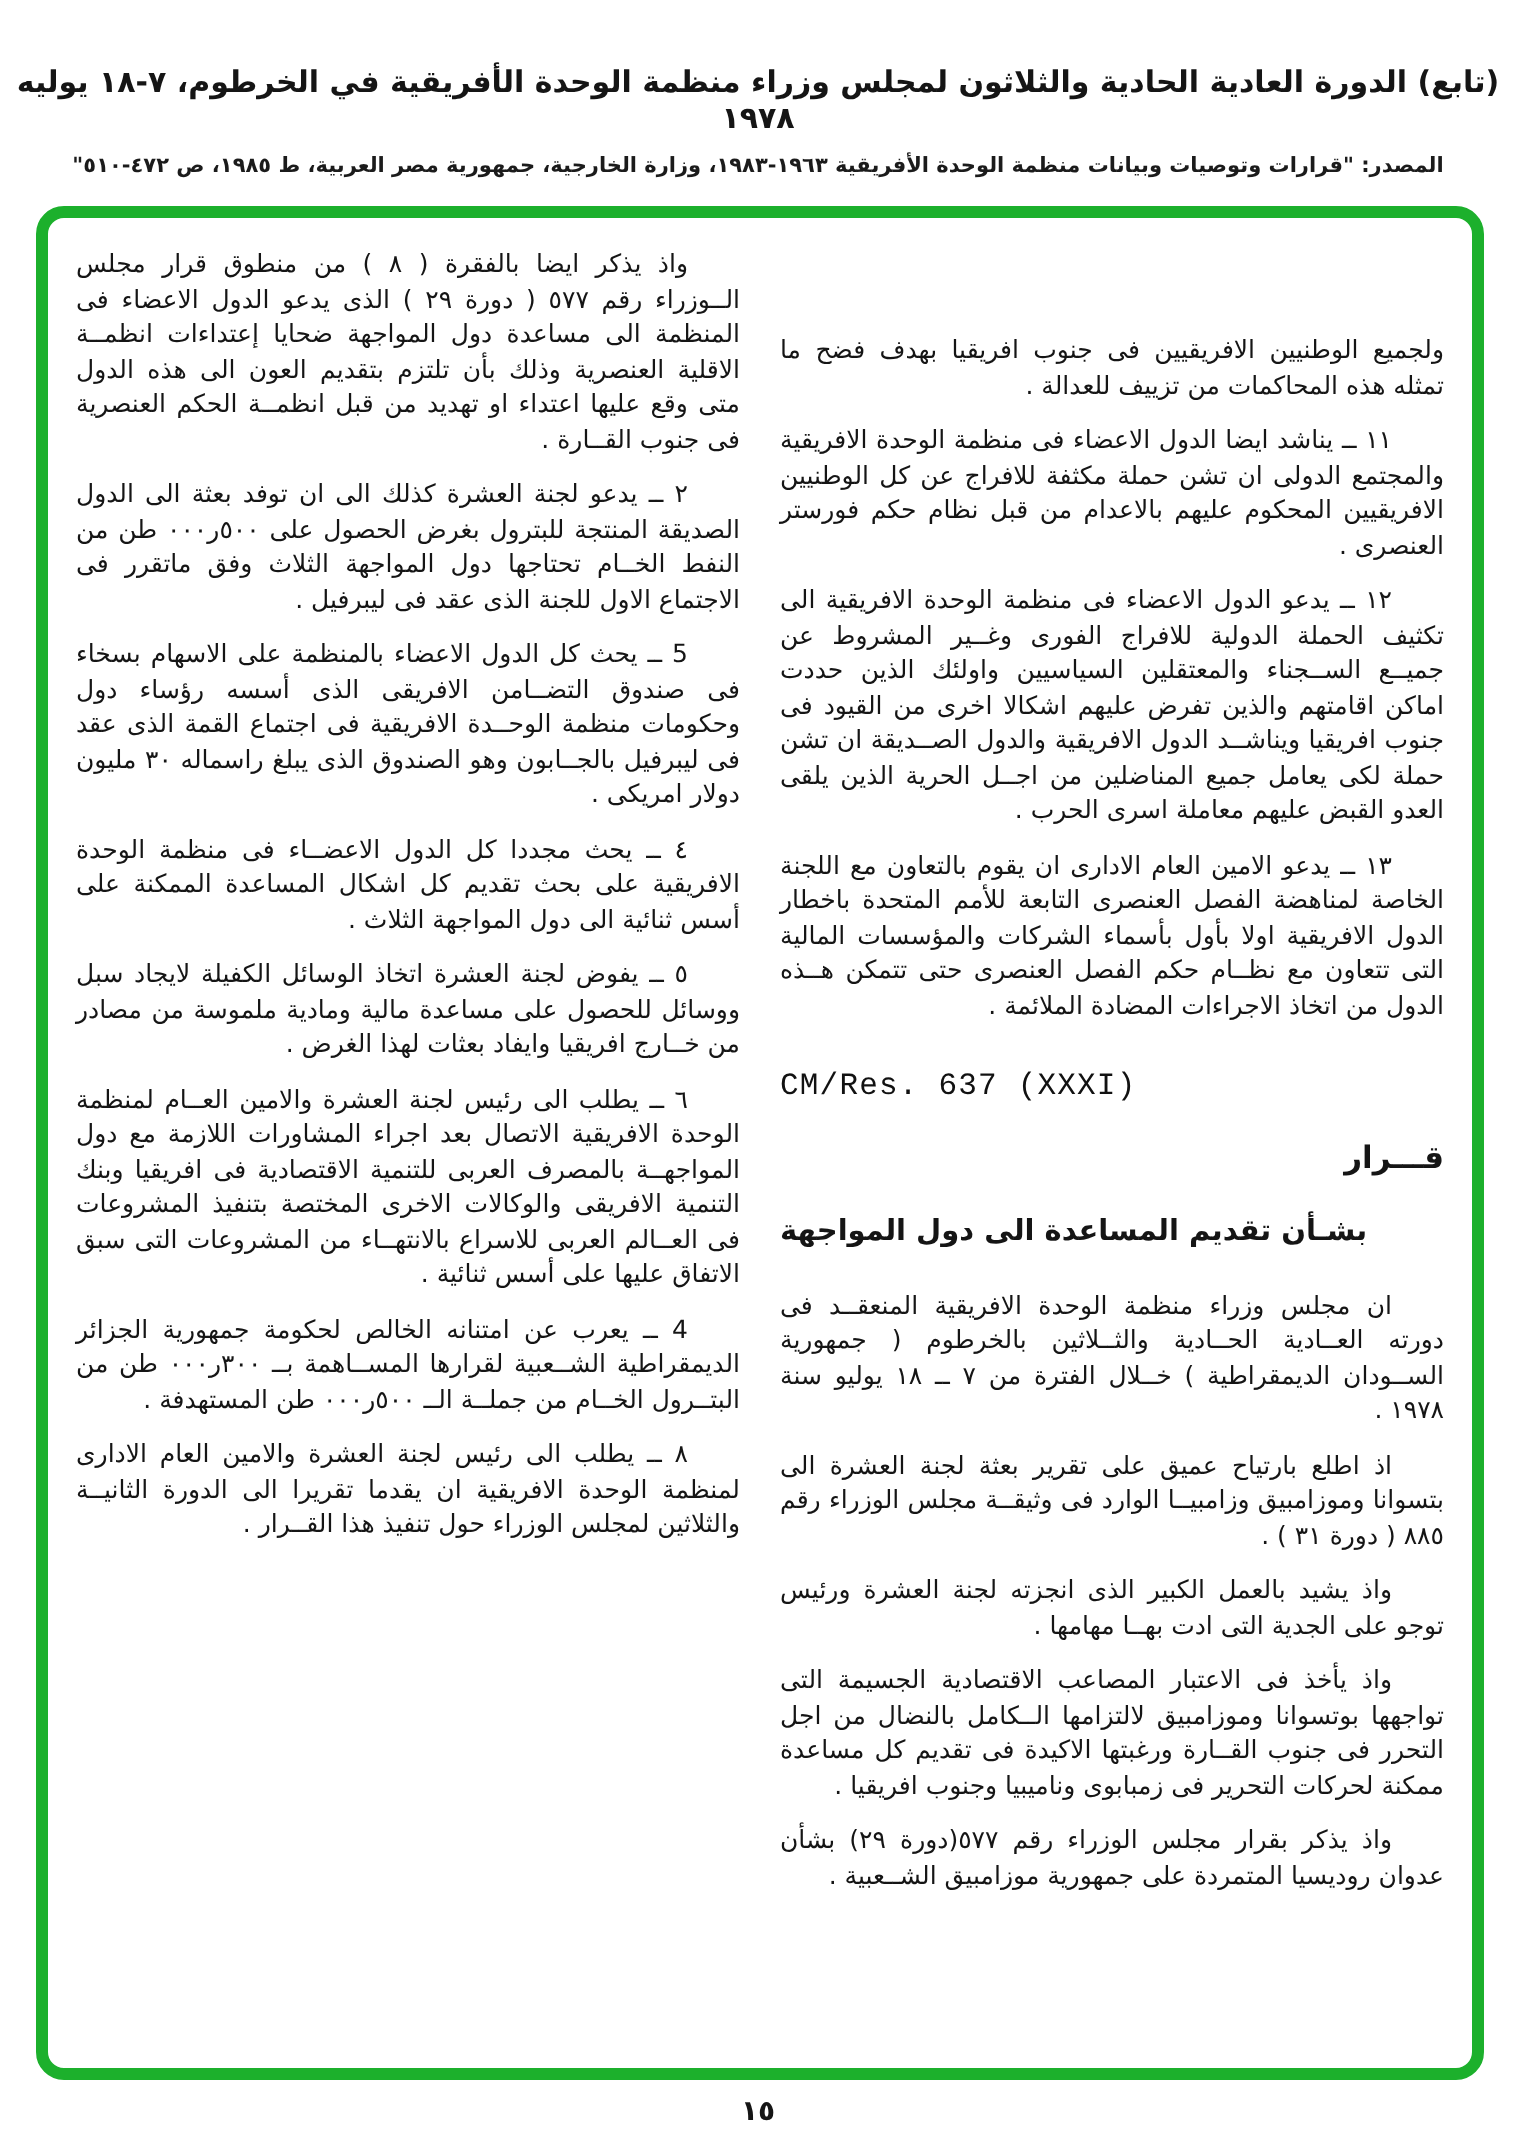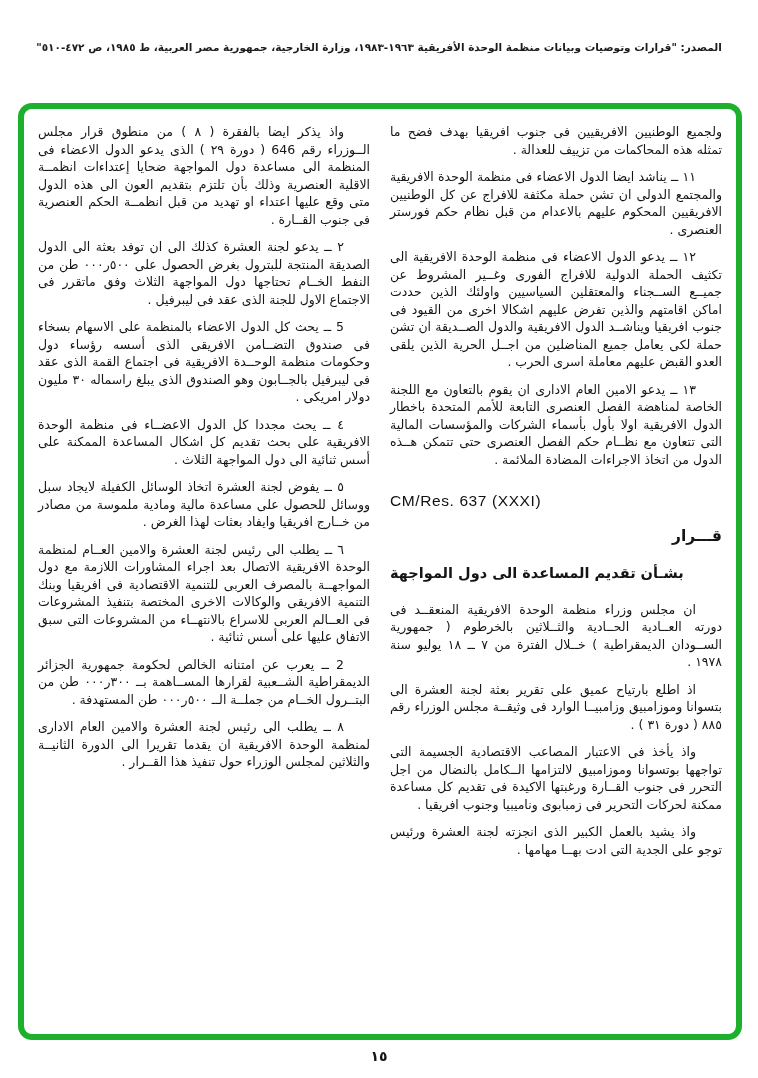--- a/index.html
+++ b/index.html
@@ -57,26 +57,26 @@
     min-width: 0;
     direction: rtl;
     text-align: justify;
     font-size: 12.5px;
     line-height: 17.5px;
   }
   .col p {
     margin: 0 0 10px 0;
     text-indent: 26px;
   }
-  .col p.no-indent { text-indent: 0; }
+  .col p.no-indent { text-indent: 0; margin-top: 43px; }
   
   .res-ref {
     direction: ltr;
     text-align: left;
-    font-family: Liberation Sans, sans-serif;
+    font-family: Liberation Mono, monospace;
     font-size: 15.5px;
     letter-spacing: 0.6px;
     margin: 24px 0 8px 0;
     color: #111;
   }
   .heading-qarar {
     text-align: right;
     font-weight: bold;
     font-size: 15.5px;
     margin: 18px 0 20px 0;
@@ -96,50 +96,52 @@
     text-align: center;
     font-size: 14px;
     font-weight: bold;
     direction: rtl;
   }
 </style>
 </head>
 <body>
 
 <div class="page-header">
+  <div class="header-title">(تابع) الدورة العادية الحادية والثلاثون لمجلس وزراء منظمة الوحدة الأفريقية في الخرطوم، ٧-١٨ يوليه ١٩٧٨</div>
   <div class="header-source">المصدر: "قرارات وتوصيات وبيانات منظمة الوحدة الأفريقية ١٩٦٣-١٩٨٣، وزارة الخارجية، جمهورية مصر العربية، ط ١٩٨٥، ص ٤٧٢-٥١٠"</div>
 </div>
 
 <div class="content-box">
   <div class="columns">
 
     <div class="col">
       <p class="no-indent">ولجميع الوطنيين الافريقيين فى جنوب افريقيا بهدف فضح ما تمثله هذه المحاكمات من تزييف للعدالة .</p>
       <p>١١ ــ يناشد ايضا الدول الاعضاء فى منظمة الوحدة الافريقية والمجتمع الدولى ان تشن حملة مكثفة للافراج عن كل الوطنيين الافريقيين المحكوم عليهم بالاعدام من قبل نظام حكم فورستر العنصرى .</p>
       <p>١٢ ــ يدعو الدول الاعضاء فى منظمة الوحدة الافريقية الى تكثيف الحملة الدولية للافراج الفورى وغــير المشروط عن جميــع الســجناء والمعتقلين السياسيين واولئك الذين حددت اماكن اقامتهم والذين تفرض عليهم اشكالا اخرى من القيود فى جنوب افريقيا ويناشــد الدول الافريقية والدول الصــديقة ان تشن حملة لكى يعامل جميع المناضلين من اجــل الحرية الذين يلقى العدو القبض عليهم معاملة اسرى الحرب .</p>
       <p>١٣ ــ يدعو الامين العام الادارى ان يقوم بالتعاون مع اللجنة الخاصة لمناهضة الفصل العنصرى التابعة للأمم المتحدة باخطار الدول الافريقية اولا بأول بأسماء الشركات والمؤسسات المالية التى تتعاون مع نظــام حكم الفصل العنصرى حتى تتمكن هــذه الدول من اتخاذ الاجراءات المضادة الملائمة .</p>
 
       <div class="res-ref">CM/Res. 637 (XXXI)</div>
 
       <div class="heading-qarar">قـــرار</div>
       <div class="heading-subject">بشـأن تقديم المساعدة الى دول المواجهة</div>
 
       <p>ان مجلس وزراء منظمة الوحدة الافريقية المنعقــد فى دورته العــادية الحــادية والثــلاثين بالخرطوم ( جمهورية الســودان الديمقراطية ) خــلال الفترة من ٧ ــ ١٨ يوليو سنة ١٩٧٨ .</p>
       <p>اذ اطلع بارتياح عميق على تقرير بعثة لجنة العشرة الى بتسوانا وموزامبيق وزامبيــا الوارد فى وثيقــة مجلس الوزراء رقم ٨٨٥ ( دورة ٣١ ) .</p>
+      <p>واذ يشيد بالعمل الكبير الذى انجزته لجنة العشرة ورئيس توجو على الجدية التى ادت بهــا مهامها .</p>
       <p>واذ يأخذ فى الاعتبار المصاعب الاقتصادية الجسيمة التى تواجهها بوتسوانا وموزامبيق لالتزامها الــكامل بالنضال من اجل التحرر فى جنوب القــارة ورغبتها الاكيدة فى تقديم كل مساعدة ممكنة لحركات التحرير فى زمبابوى وناميبيا وجنوب افريقيا .</p>
-      <p>واذ يشيد بالعمل الكبير الذى انجزته لجنة العشرة ورئيس توجو على الجدية التى ادت بهــا مهامها .</p>
+      <p>واذ يذكر بقرار مجلس الوزراء رقم ٥٧٧(دورة ٢٩) بشأن عدوان روديسيا المتمردة على جمهورية موزامبيق الشــعبية .</p>
     </div>
 
     <div class="col">
-      <p>واذ يذكر ايضا بالفقرة ( ٨ ) من منطوق قرار مجلس الــوزراء رقم 646 ( دورة ٢٩ ) الذى يدعو الدول الاعضاء فى المنظمة الى مساعدة دول المواجهة ضحايا إعتداءات انظمــة الاقلية العنصرية وذلك بأن تلتزم بتقديم العون الى هذه الدول متى وقع عليها اعتداء او تهديد من قبل انظمــة الحكم العنصرية فى جنوب القــارة .</p>
+      <p>واذ يذكر ايضا بالفقرة ( ٨ ) من منطوق قرار مجلس الــوزراء رقم ٥٧٧ ( دورة ٢٩ ) الذى يدعو الدول الاعضاء فى المنظمة الى مساعدة دول المواجهة ضحايا إعتداءات انظمــة الاقلية العنصرية وذلك بأن تلتزم بتقديم العون الى هذه الدول متى وقع عليها اعتداء او تهديد من قبل انظمــة الحكم العنصرية فى جنوب القــارة .</p>
       <p>٢ ــ يدعو لجنة العشرة كذلك الى ان توفد بعثة الى الدول الصديقة المنتجة للبترول بغرض الحصول على ٥٠٠ر٠٠٠ طن من النفط الخــام تحتاجها دول المواجهة الثلاث وفق ماتقرر فى الاجتماع الاول للجنة الذى عقد فى ليبرفيل .</p>
       <p>5 ــ يحث كل الدول الاعضاء بالمنظمة على الاسهام بسخاء فى صندوق التضــامن الافريقى الذى أسسه رؤساء دول وحكومات منظمة الوحــدة الافريقية فى اجتماع القمة الذى عقد فى ليبرفيل بالجــابون وهو الصندوق الذى يبلغ راسماله ٣٠ مليون دولار امريكى .</p>
       <p>٤ ــ يحث مجددا كل الدول الاعضــاء فى منظمة الوحدة الافريقية على بحث تقديم كل اشكال المساعدة الممكنة على أسس ثنائية الى دول المواجهة الثلاث .</p>
       <p>٥ ــ يفوض لجنة العشرة اتخاذ الوسائل الكفيلة لايجاد سبل ووسائل للحصول على مساعدة مالية ومادية ملموسة من مصادر من خــارج افريقيا وايفاد بعثات لهذا الغرض .</p>
       <p>٦ ــ يطلب الى رئيس لجنة العشرة والامين العــام لمنظمة الوحدة الافريقية الاتصال بعد اجراء المشاورات اللازمة مع دول المواجهــة بالمصرف العربى للتنمية الاقتصادية فى افريقيا وبنك التنمية الافريقى والوكالات الاخرى المختصة بتنفيذ المشروعات فى العــالم العربى للاسراع بالانتهــاء من المشروعات التى سبق الاتفاق عليها على أسس ثنائية .</p>
-      <p>2 ــ يعرب عن امتنانه الخالص لحكومة جمهورية الجزائر الديمقراطية الشــعبية لقرارها المســاهمة بــ ٣٠٠ر٠٠٠ طن من البتــرول الخــام من جملــة الــ ٥٠٠ر٠٠٠ طن المستهدفة .</p>
+      <p>4 ــ يعرب عن امتنانه الخالص لحكومة جمهورية الجزائر الديمقراطية الشــعبية لقرارها المســاهمة بــ ٣٠٠ر٠٠٠ طن من البتــرول الخــام من جملــة الــ ٥٠٠ر٠٠٠ طن المستهدفة .</p>
       <p>٨ ــ يطلب الى رئيس لجنة العشرة والامين العام الادارى لمنظمة الوحدة الافريقية ان يقدما تقريرا الى الدورة الثانيــة والثلاثين لمجلس الوزراء حول تنفيذ هذا القــرار .</p>
     </div>
 
   </div>
 </div>
 
 <div class="page-number">١٥</div>
 
 </body></html>

